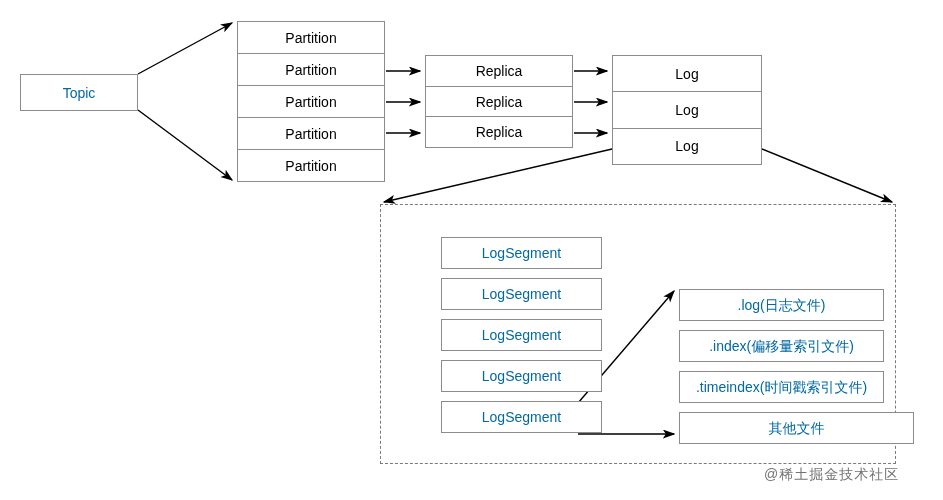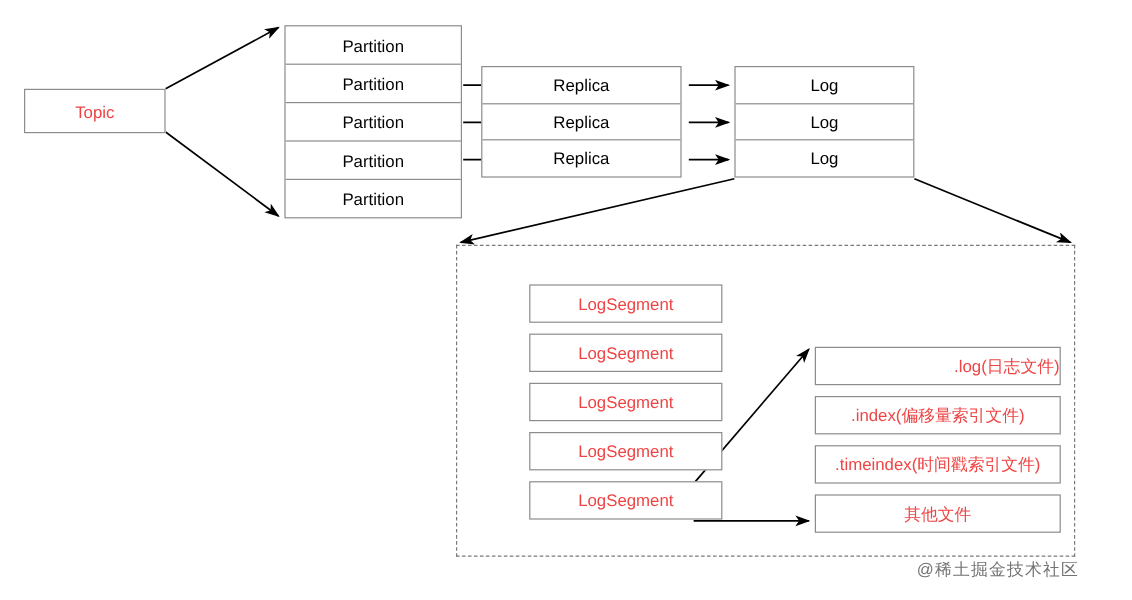--- a/index.html
+++ b/index.html
@@ -26,21 +26,21 @@
     pointer-events: none;
   }
   .node {
     position: absolute;
     box-sizing: border-box;
     border: 1px solid #8c8c8c;
     background: #ffffff;
     display: flex;
     align-items: center;
     justify-content: center;
-    color: #ef4444;
+    color: #0369a1;
     font-size: 14px;
     line-height: 1;
     white-space: nowrap;
   }
   .stack {
     position: absolute;
     box-sizing: border-box;
     border: 1px solid #8c8c8c;
     background: #ffffff;
     display: flex;
@@ -152,33 +152,33 @@
       <span>Partition</span>
     </div>
     <div class="row">
       <span>Partition</span>
     </div>
     <div class="row">
       <span>Partition</span>
     </div>
   </div>
 
-  <div class="stack" style="left:401px; top:55px; width:167px; height:93px;">
+  <div class="stack" style="left:425px; top:55px; width:148px; height:93px;">
     <div class="row">
       <span>Replica</span>
     </div>
     <div class="row">
       <span>Replica</span>
     </div>
     <div class="row">
       <span>Replica</span>
     </div>
   </div>
 
-  <div class="stack" style="left:612px; top:55px; width:150px; height:93px;">
+  <div class="stack" style="left:612px; top:55px; width:150px; height:110px;">
     <div class="row">
       <span>Log</span>
     </div>
     <div class="row">
       <span>Log</span>
     </div>
     <div class="row">
       <span>Log</span>
     </div>
   </div>
@@ -194,28 +194,28 @@
   <div class="node seg" style="left:416px; top:319px; width:161px; height:32px;">
     <span>LogSegment</span>
   </div>
   <div class="node seg" style="left:416px; top:360px; width:161px; height:32px;">
     <span>LogSegment</span>
   </div>
   <div class="node seg" style="left:416px; top:401px; width:161px; height:32px;">
     <span>LogSegment</span>
   </div>
 
-  <div class="node filebox" style="left:679px; top:289px; width:205px; height:32px;justify-content:flex-end;">
+  <div class="node filebox" style="left:679px; top:289px; width:205px; height:32px;">
     <span>.log(日志文件)</span>
   </div>
   <div class="node filebox" style="left:679px; top:330px; width:205px; height:32px;">
     <span>.index(偏移量索引文件)</span>
   </div>
   <div class="node filebox" style="left:679px; top:371px; width:205px; height:32px;">
     <span>.timeindex(时间戳索引文件)</span>
   </div>
-  <div class="node filebox" style="left:679px; top:412px; width:205px; height:32px;">
+  <div class="node filebox" style="left:679px; top:412px; width:235px; height:32px;">
     <span>其他文件</span>
   </div>
 
   <div class="watermark" style="left:764px; top:466px;">@稀土掘金技术社区</div>
 
 </div>
 
 </body></html>

